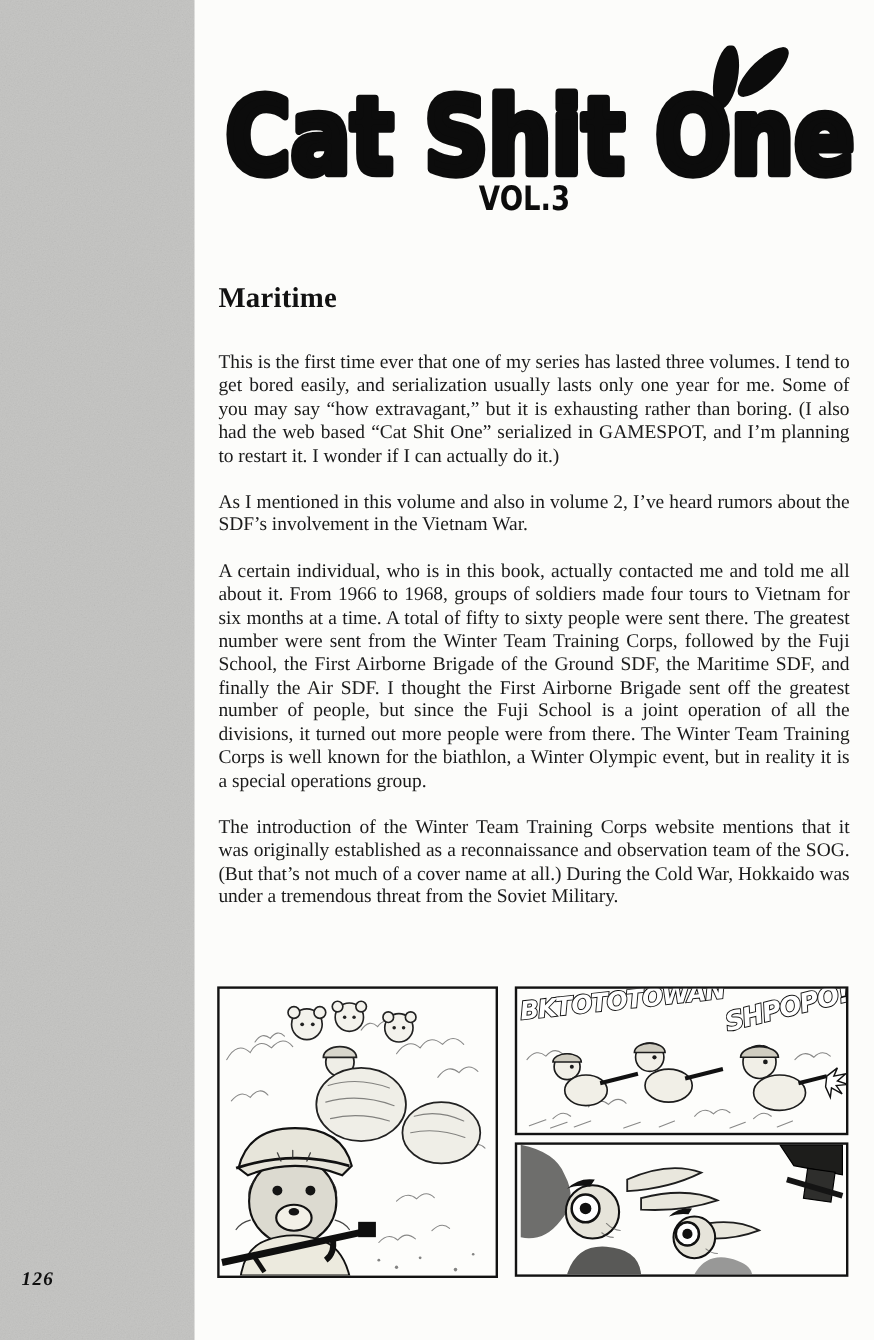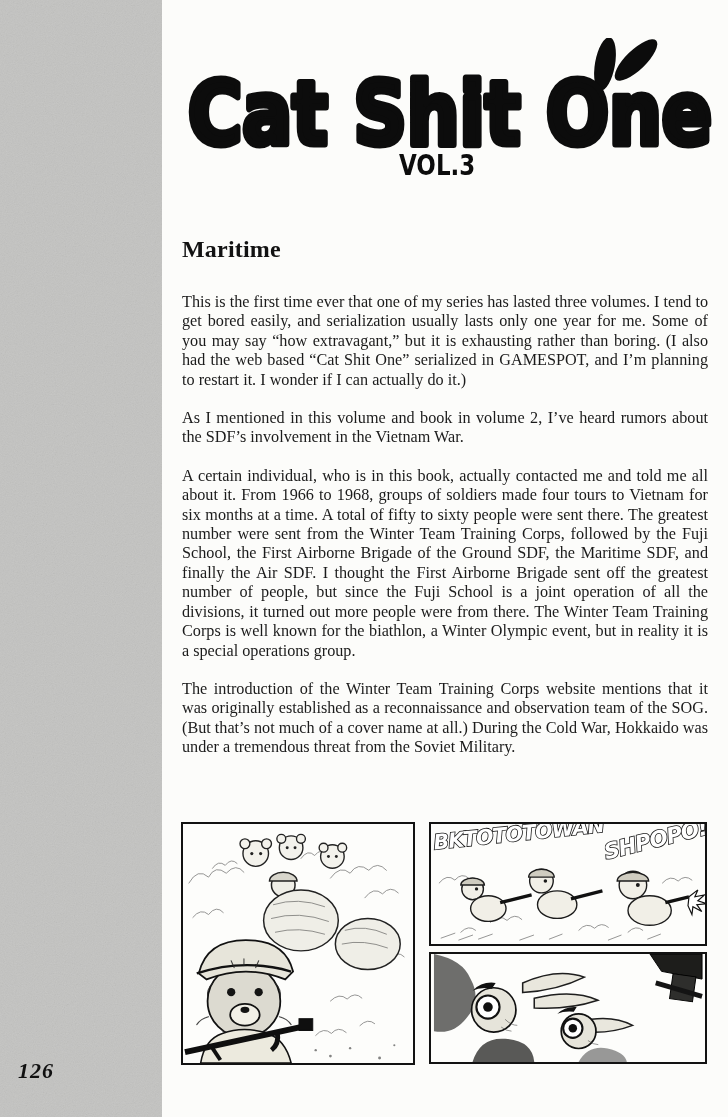--- a/index.html
+++ b/index.html
@@ -16,21 +16,21 @@
   
   .binding-strip{
     position:absolute;left:0;top:0;width:162px;height:1117px;
     background:#c3c3c1;
   }
   .binding-strip svg{position:absolute;inset:0;display:block;}
   .page-number{
     position:absolute;left:18px;top:1058px;
     font-family:"Liberation Serif", serif;
     font-weight:bold;font-style:italic;
-    font-size:22px;color:#101010;letter-spacing:1px;
+    font-size:16px;color:#101010;letter-spacing:1px;
   }
 
   
   .logo-wrap{position:absolute;left:184px;top:38px;width:540px;height:118px;}
   .logo-wrap svg{display:block;}
   .volume{
     position:absolute;left:399px;top:149px;
     font-family:"DejaVu Sans", sans-serif;
     font-weight:bold;font-size:28px;color:#0c0c0c;
     transform:scaleX(0.82);transform-origin:left top;
@@ -92,21 +92,21 @@
         <ellipse cx="452" cy="22" rx="10" ry="28" transform="rotate(46 452 22)"></ellipse>
       </g>
       <text x="4" y="106" font-family="DejaVu Sans, sans-serif" font-weight="bold" font-size="88" fill="#0c0c0c" stroke="#0c0c0c" stroke-width="7" stroke-linejoin="round" textLength="524" lengthAdjust="spacingAndGlyphs">Cat Shit One</text>
     </svg>
   </div>
   <div class="volume">VOL.3</div>
 
   <div class="heading">Maritime</div>
   <div class="bodycol">
     <p>This is the first time ever that one of my series has lasted three volumes. I tend to get bored easily, and serialization usually lasts only one year for me. Some of you may say “how extravagant,” but it is exhausting rather than boring. (I also had the web based “Cat Shit One” serialized in GAMESPOT, and I’m planning to restart it. I wonder if I can actually do it.)</p>
-    <p>As I mentioned in this volume and book in volume 2, I’ve heard rumors about the SDF’s involvement in the Vietnam War.</p>
+    <p>As I mentioned in this volume and also in volume 2, I’ve heard rumors about the SDF’s involvement in the Vietnam War.</p>
     <p>A certain individual, who is in this book, actually contacted me and told me all about it. From 1966 to 1968, groups of soldiers made four tours to Vietnam for six months at a time. A total of fifty to sixty people were sent there. The greatest number were sent from the Winter Team Training Corps, followed by the Fuji School, the First Airborne Brigade of the Ground SDF, the Maritime SDF, and finally the Air SDF. I thought the First Airborne Brigade sent off the greatest number of people, but since the Fuji School is a joint operation of all the divisions, it turned out more people were from there. The Winter Team Training Corps is well known for the biathlon, a Winter Olympic event, but in reality it is a special operations group.</p>
     <p>The introduction of the Winter Team Training Corps website mentions that it was originally established as a reconnaissance and observation team of the SOG. (But that’s not much of a cover name at all.) During the Cold War, Hokkaido was under a tremendous threat from the Soviet Military.</p>
   </div>
 
   <div class="panel panel-left">
     <svg viewBox="0 0 234 243">
 
       <g class="sketch2">
         <path d="M6,60 q9,-16 20,-6 q7,-13 18,-4 q10,-11 18,-1"></path>
         <path d="M150,55 q10,-14 20,-5 q8,-12 19,-3 q9,-10 18,0"></path>

